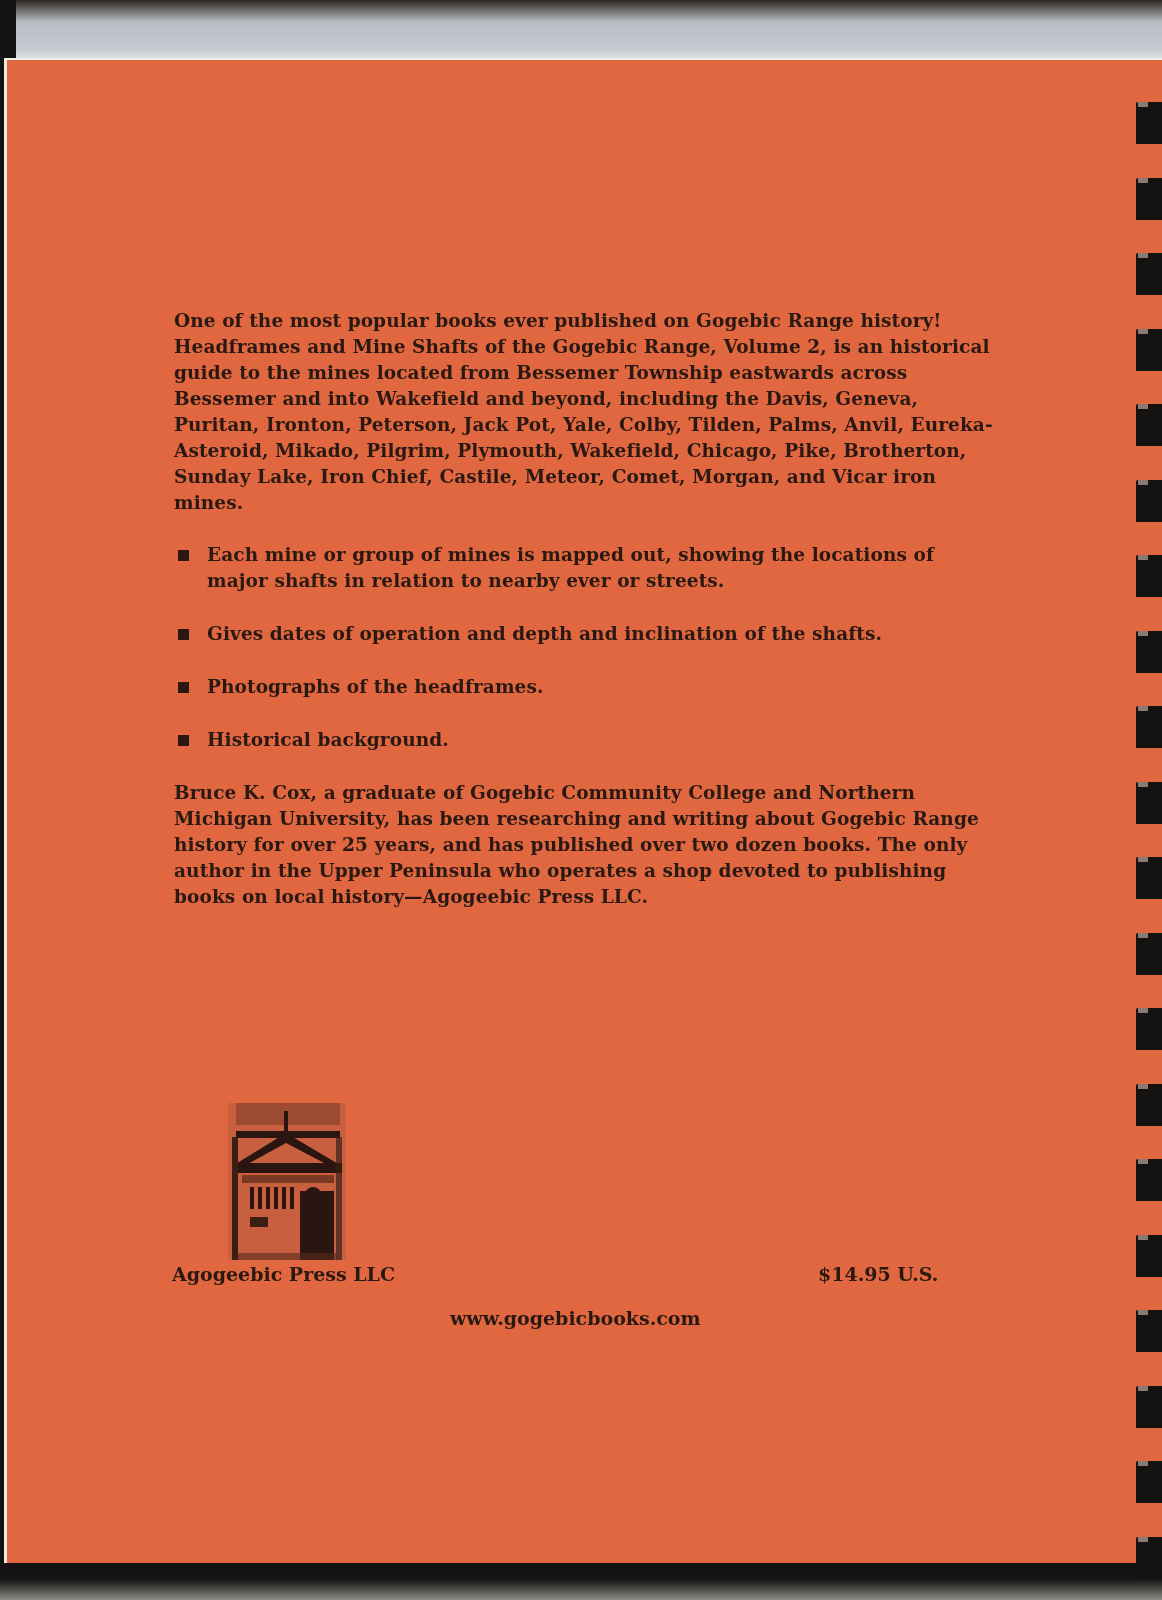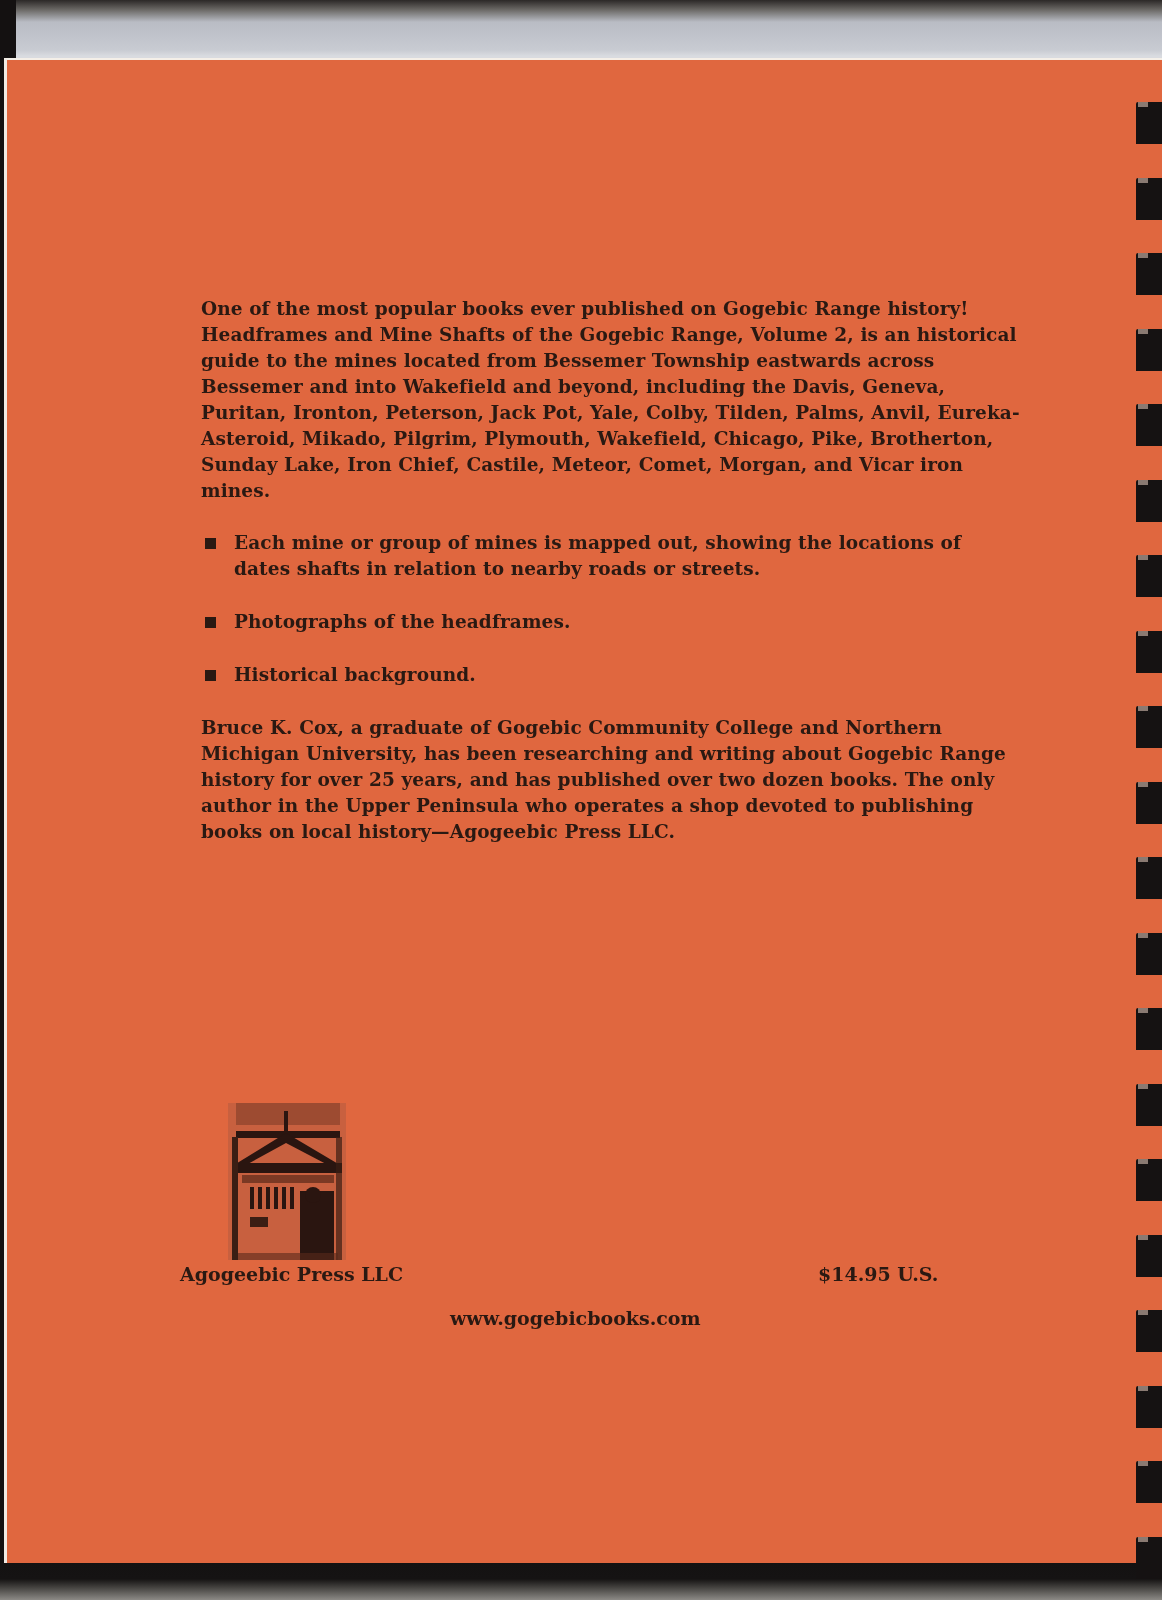--- a/index.html
+++ b/index.html
@@ -29,47 +29,46 @@
   .coil {
     position: absolute; right: 0; width: 26px; height: 42px;
     background: #151212;
     border-top-left-radius: 2px;
   }
   .coil::before {
     content: ""; position: absolute; left: 2px; top: 0; width: 10px; height: 5px;
     background: #8a7a72;
   }
   .content {
-    position: absolute; left: 174px; top: 296px; width: 820px;
+    position: absolute; left: 174px; top: 308px; width: 820px;
     color: #2a1912;
     font-weight: bold;
     font-size: 18.5px;
     line-height: 26px;
     letter-spacing: 0.1px;
-    margin-left: 27px;
   }
   .para { margin: 0; }
   .bullets { list-style: none; margin: 26px 0 0 0; padding: 0; }
   .bullets li {
     position: relative; padding-left: 33px; margin-bottom: 27px;
   }
   .bullets li .sq {
     position: absolute; left: 4px; top: 8px; width: 11px; height: 11px; background: #2a1912;
   }
   .author { margin-top: 8px; }
   .logo {
     position: absolute; left: 228px; top: 1103px; width: 118px; height: 157px;
     background: #c9583a;
   }
   .footer {
     position: absolute; top: 1263px; left: 172px; width: 800px; height: 30px;
     color: #2a1912; font-weight: bold; font-size: 19px; font-family: "DejaVu Serif", serif;
   }
   .footer span { position: absolute; top: 0; white-space: nowrap; }
-  .f-pub { left: 8px; }
+  .f-pub { left: 0; }
   .f-url { left: 278px; margin-top: 44px; }
   .f-price { left: 646px; }
 </style>
 </head>
 <body>
 
 <div class="left-edge"></div>
 <div class="top-strip"></div>
 <div class="bottom-strip"></div>
 
@@ -95,21 +94,22 @@
       <div class="coil" style="top: 1325.5px;"></div>
       <div class="coil" style="top: 1401px;"></div>
       <div class="coil" style="top: 1476.5px;"></div>
     </div>
 </div>
 
 <div class="content">
   <p class="para">One of the most popular books ever published on Gogebic Range history! Headframes and Mine Shafts of the Gogebic Range, Volume 2, is an historical guide to the mines located from Bessemer Township eastwards across Bessemer and into Wakefield and beyond, including the Davis, Geneva, Puritan, Ironton, Peterson, Jack Pot, Yale, Colby, Tilden, Palms, Anvil, Eureka-Asteroid, Mikado, Pilgrim, Plymouth, Wakefield, Chicago, Pike, Brotherton, Sunday Lake, Iron Chief, Castile, Meteor, Comet, Morgan, and Vicar iron mines.</p>
 
   <ul class="bullets">
-    <li><span class="sq"></span><span>Each mine or group of mines is mapped out, showing the locations of dates shafts in relation to nearby roads or streets.</span></li>
+    <li><span class="sq"></span><span>Each mine or group of mines is mapped out, showing the locations of major shafts in relation to nearby ever or streets.</span></li>
+    <li><span class="sq"></span><span>Gives dates of operation and depth and inclination of the shafts.</span></li>
     <li><span class="sq"></span><span>Photographs of the headframes.</span></li>
     <li><span class="sq"></span><span>Historical background.</span></li>
   </ul>
 
   <p class="para author">Bruce K. Cox, a graduate of Gogebic Community College and Northern Michigan University, has been researching and writing about Gogebic Range history for over 25 years, and has published over two dozen books.  The only author in the Upper Peninsula who operates a shop devoted to publishing books on local history—Agogeebic Press LLC.</p>
 </div>
 
 <div class="logo">
   <svg width="118" height="157" viewBox="0 0 118 157" xmlns="http://www.w3.org/2000/svg">
     <rect x="0" y="0" width="118" height="157" fill="#c8603f"></rect>

